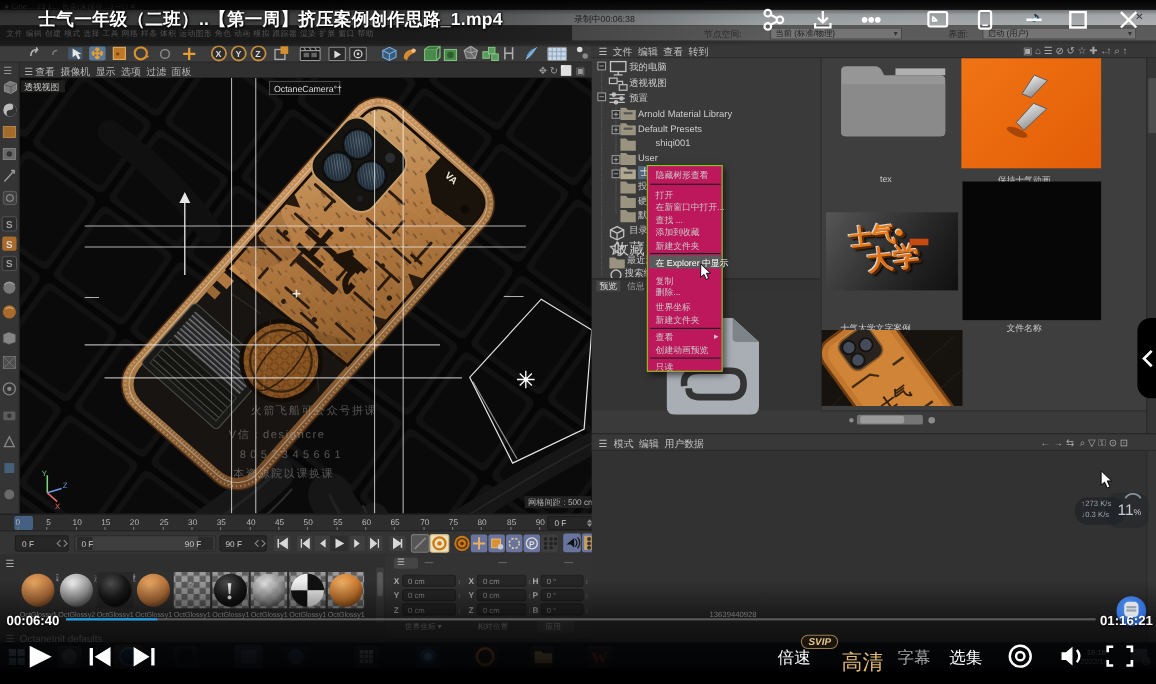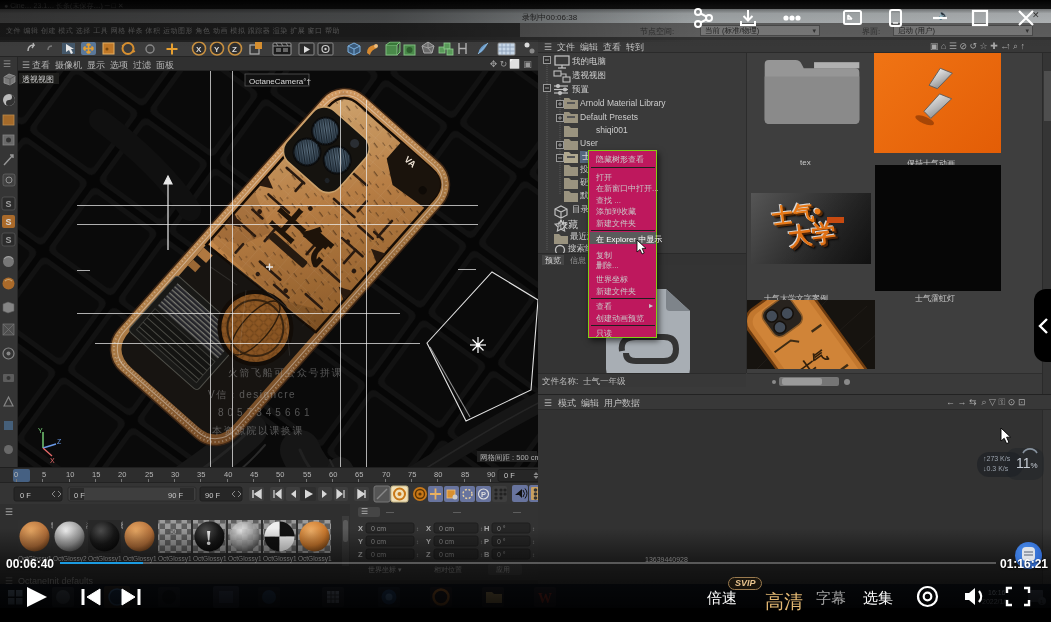--- a/index.html
+++ b/index.html
@@ -798,41 +798,38 @@
       <span class="t" style="left:34px;top:41px;font-size:8.5px;color:#ccc">预置</span>
       <span class="t" style="left:42px;top:55px;font-size:8.5px;color:#ccc">Arnold Material Library</span>
       <span class="t" style="left:42px;top:69px;font-size:8.5px;color:#ccc">Default Presets</span>
       <span class="t" style="left:58px;top:82px;font-size:8.5px;color:#ccc">shiqi001</span>
       <span class="t" style="left:42px;top:95px;font-size:8.5px;color:#ccc">User</span>
       <span class="t" style="left:42px;top:108px;font-size:8.5px;color:#fff;background:#55687e;padding:0 2px">士气</span>
       <span class="t" style="left:42px;top:121px;font-size:8.5px;color:#ccc">投</span>
       <span class="t" style="left:42px;top:134px;font-size:8.5px;color:#ccc">硬</span>
       <span class="t" style="left:42px;top:147px;font-size:8.5px;color:#ccc">默</span>
       <span class="t" style="left:34px;top:161px;font-size:8.5px;color:#ccc">目录</span>
-      <span class="t" style="left:20px;top:175px;font-size:10px;color:#ccc">收藏</span>
+      <span class="t" style="left:20px;top:175px;font-size:14px;color:#ccc">收藏</span>
       <span class="t" style="left:32px;top:188px;font-size:8.5px;color:#ccc">最近浏</span>
       <span class="t" style="left:30px;top:200px;font-size:8.5px;color:#ccc">搜索结</span>
      </div>
     </div>
 
     <div class="abs" style="left:0;top:213px;width:208px;height:12px;background:#333;border-top:1px solid #2a2a2a">
       <span class="t" style="left:4px;top:1px;font-size:8px;color:#ddd;background:#454545;padding:0 3px">预览</span>
       <span class="t" style="left:32px;top:1px;font-size:8px;color:#999">信息</span>
       <span class="t" style="left:56px;top:1px;font-size:8px;color:#999">注释</span>
     </div>
 
     <div class="abs" style="left:0;top:225px;width:208px;height:108px;background:#343434">
       <svg width="84" height="88" style="position:absolute;left:68px;top:24px" viewBox="0 0 84 88">
         <path d="M8,0 H60 L84,22 V80 Q84,88 76,88 H8 Q0,88 0,80 V8 Q0,0 8,0 Z" fill="#a8aeb4"></path>
         <path d="M60,0 L84,22 H64 Q60,22 60,18 Z" fill="#7e848a"></path>
         <path d="M16,62 Q14,48 30,48 H58 Q70,48 70,60 Q70,72 58,72 H30 Q20,72 20,64" fill="none" stroke="#343434" stroke-width="6"></path>
       </svg>
-    </div>
-    <div class="abs" style="left:0;top:333px;width:208px;height:14px;background:#383838;border-top:1px solid #2b2b2b">
-      <span class="t" style="left:4px;top:2px;font-size:8.5px;color:#bbb">文件名称:&nbsp;&nbsp;士气一年级</span>
     </div>
 
     <div class="abs" style="left:208px;top:13px;width:296px;height:320px;background:#3e3e3e;border-left:1px solid #2c2c2c">
 
       <svg width="110" height="72" style="position:absolute;left:10px;top:3px" viewBox="0 0 100 70">
         <path d="M4,8 Q4,4 8,4 H34 Q38,4 40,8 L42,12 H92 Q96,12 96,16 V62 Q96,66 92,66 H8 Q4,66 4,62 Z" fill="#969696"></path>
         <path d="M4,20 H96 V62 Q96,66 92,66 H8 Q4,66 4,62 Z" fill="#8a8a8a"></path>
         <rect x="52" y="6" width="44" height="6" fill="#b0b0b0"></rect>
       </svg>
       <div class="t" style="left:53px;top:105px;font-size:8px;color:#ccc">tex</div>
@@ -857,21 +854,21 @@
 
       <div class="abs" style="left:4px;top:140px;width:120px;height:71px;background:linear-gradient(125deg,#565656 0%,#333 45%,#1d1d1d 100%);overflow:hidden">
         <div class="abs" style="left:0;top:0;width:120px;height:71px;background:linear-gradient(125deg,rgba(0,0,0,0) 45%,rgba(0,0,0,.45) 100%)"></div>
         <div class="t" style="left:21px;top:7px;font-size:21px;font-weight:bold;color:#e87a18;text-shadow:-1px -1px 0 #d8d8d8,2px 2px 0 #5a2c06,3px 3px 2px #000;transform:rotate(-7deg)">士气•</div>
         <div class="t" style="left:37px;top:26px;font-size:24px;font-weight:bold;color:#e07014;text-shadow:-1px -1px 0 #d8d8d8,2px 2px 0 #50260a,3px 3px 2px #000;transform:rotate(-7deg)">大学</div>
         <div class="abs" style="left:76px;top:24px;width:17px;height:6px;background:#c84a10"></div>
       </div>
       <div class="t" style="left:17px;top:240px;font-size:8px;color:#ccc">士气大学文字案例</div>
 
       <div class="abs" style="left:128px;top:112px;width:126px;height:126px;background:#060606"></div>
-      <div class="t" style="left:168px;top:240px;font-size:8px;color:#ccc">士气霮虹灯</div>
+      <div class="t" style="left:168px;top:240px;font-size:8px;color:#ccc">文件名称</div>
 
       <div class="abs" style="left:0px;top:247px;width:128px;height:69px;background:#16130f;overflow:hidden">
         <svg width="129" height="69" style="position:absolute">
           <g opacity=".5" stroke="#2a2622" fill="none">
                 <path d="M-10,30 L40,-10 M10,69 L80,0 M50,69 L120,6 M90,69 L140,25"></path>
               </g>
           <g transform="translate(62,52) rotate(-36)">
             <rect x="-36" y="-68" width="72" height="136" rx="15" fill="#c2772e" stroke="#6e3c10" stroke-width="2.5"></rect>
             <rect x="-30" y="-62" width="60" height="124" rx="11" fill="#d08438"></rect>
             <rect x="-18" y="-60" width="34" height="32" rx="8" fill="#28231e" stroke="#8a5a28" stroke-width="1.5"></rect>
@@ -977,20 +974,21 @@
           </g>
     </svg>
   </div>
 </div>
 
 <div class="abs" id="topgrad" style="left:0;top:0;width:1051px;height:52px;background:linear-gradient(to bottom,rgba(0,0,0,.92) 0%,rgba(0,0,0,.55) 12%,rgba(0,0,0,.10) 26%,rgba(0,0,0,.04) 50%,rgba(0,0,0,0) 100%)"></div>
 <div class="abs" id="topscrim" style="left:0;top:0;width:700px;height:42px;background:linear-gradient(to right,rgba(0,0,0,.50) 0%,rgba(0,0,0,.42) 55%,rgba(0,0,0,0) 100%)"></div>
 <div class="abs" id="botgrad" style="left:0;top:528px;width:1051px;height:82px;background:linear-gradient(to bottom,rgba(0,0,0,0) 0%,rgba(0,0,0,.55) 45%,rgba(0,0,0,.88) 100%)"></div>
 <div class="abs" style="left:0;top:608px;width:1051px;height:14px;background:#000"></div>
 
+<div class="t" id="vtitle" style="left:35px;top:8px;font-size:16px;font-weight:bold;color:#fff;text-shadow:0 1px 2px #000,1px 0 2px #000;letter-spacing:.2px">士气一年级（二班）..【第一周】挤压案例创作思路_1.mp4</div>
 
 <svg class="abs" id="topicons" style="left:688px;top:6px" width="355" height="24" viewBox="0 0 355 24">
   <g stroke="#fff" stroke-width="2" fill="none">
     <circle cx="10" cy="6" r="3"></circle>
         <circle cx="10" cy="18" r="3"></circle>
         <circle cx="21" cy="12" r="3"></circle>
     <line x1="12.5" y1="7.5" x2="18.5" y2="10.5"></line>
         <line x1="12.5" y1="16.5" x2="18.5" y2="13.5"></line>
     <path d="M60,4 V14 M55.5,10 L60,14.5 L64.5,10"></path>
         <path d="M53,15 V19 H67 V15"></path>

